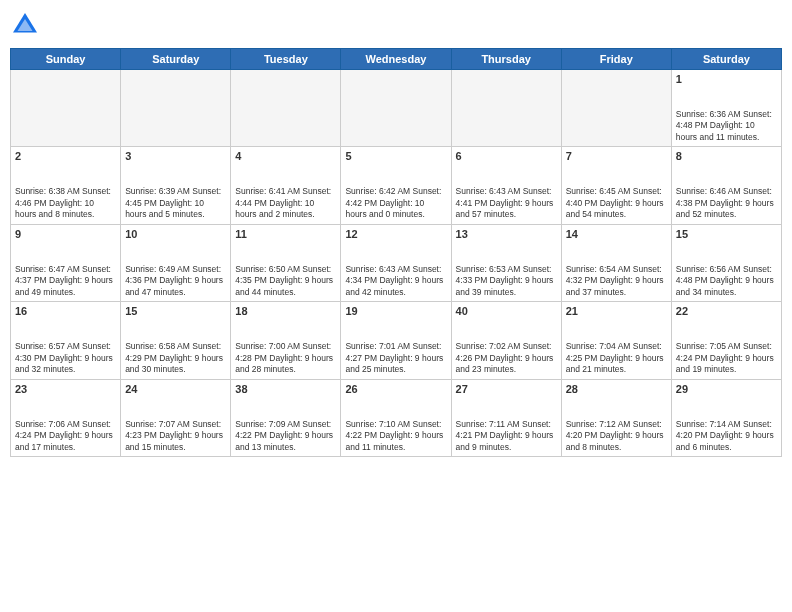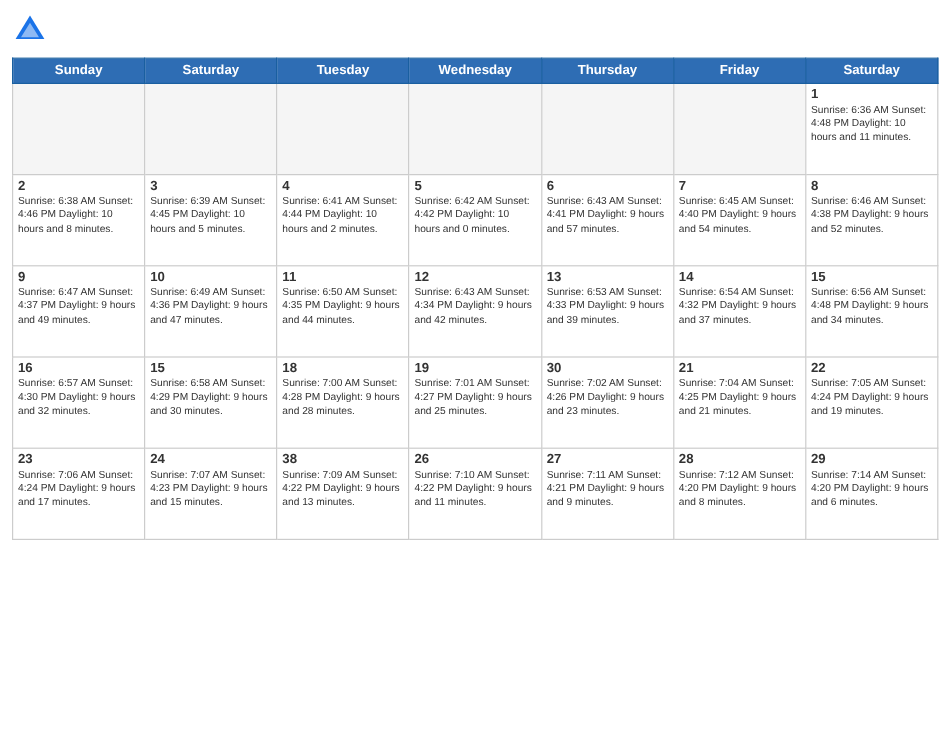--- a/index.html
+++ b/index.html
@@ -81,20 +81,21 @@
     .day-num {
       font-size: 11px;
       font-weight: bold;
       display: block;
       margin-bottom: 1px;
     }
     .day-info {
       font-size: 8.5px;
       line-height: 1.35;
       color: #333;
+      margin-top: 24px;
     }
     .empty-cell {
       background: #f9f9f9;
     }
     td.empty-cell {
       background: #f5f5f5;
     }
   </style>
 </head>
 <body>
@@ -250,21 +251,21 @@
 Sunset: 4:28 PM
 Daylight: 9 hours and 28 minutes.</div>
           </td>
           <td>
             <span class="day-num">19</span>
             <div class="day-info">Sunrise: 7:01 AM
 Sunset: 4:27 PM
 Daylight: 9 hours and 25 minutes.</div>
           </td>
           <td>
-            <span class="day-num">30</span>
+            <span class="day-num">40</span>
             <div class="day-info">Sunrise: 7:02 AM
 Sunset: 4:26 PM
 Daylight: 9 hours and 23 minutes.</div>
           </td>
           <td>
             <span class="day-num">21</span>
             <div class="day-info">Sunrise: 7:04 AM
 Sunset: 4:25 PM
 Daylight: 9 hours and 21 minutes.</div>
           </td>

